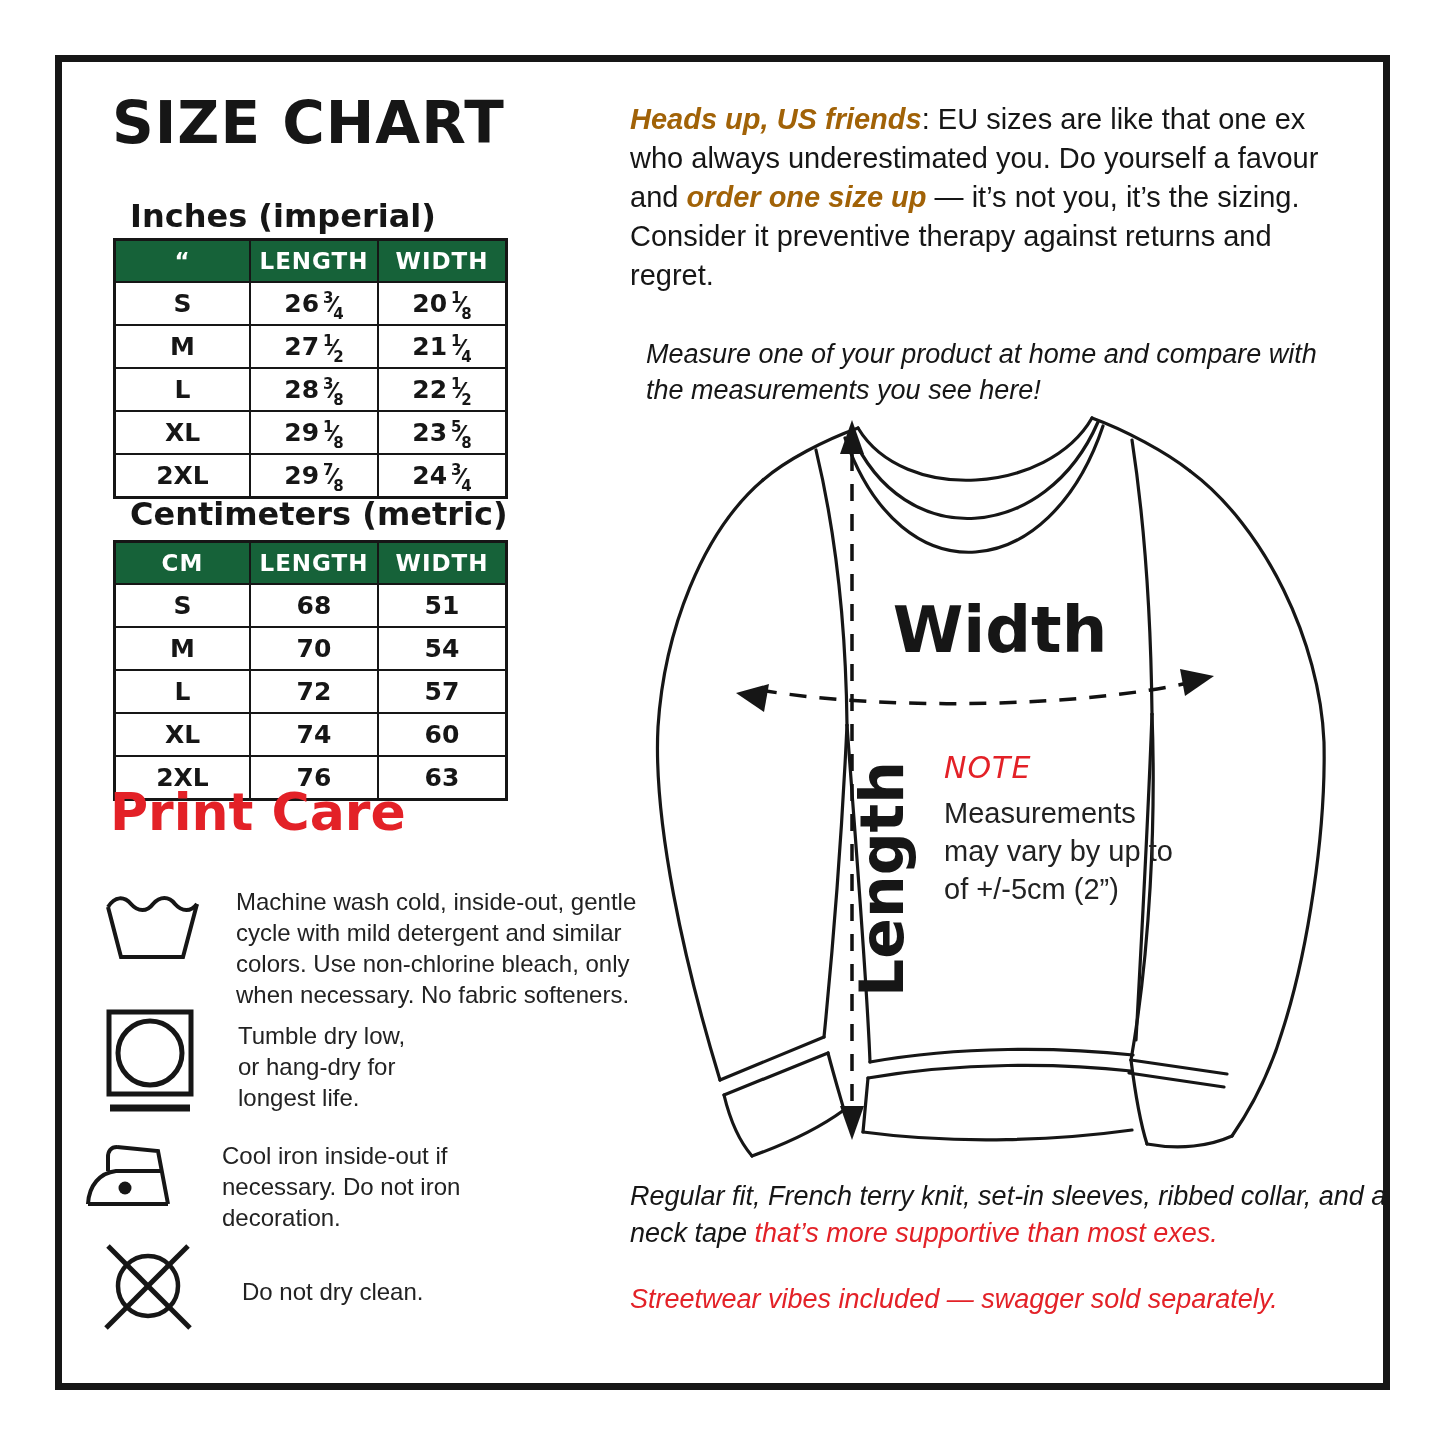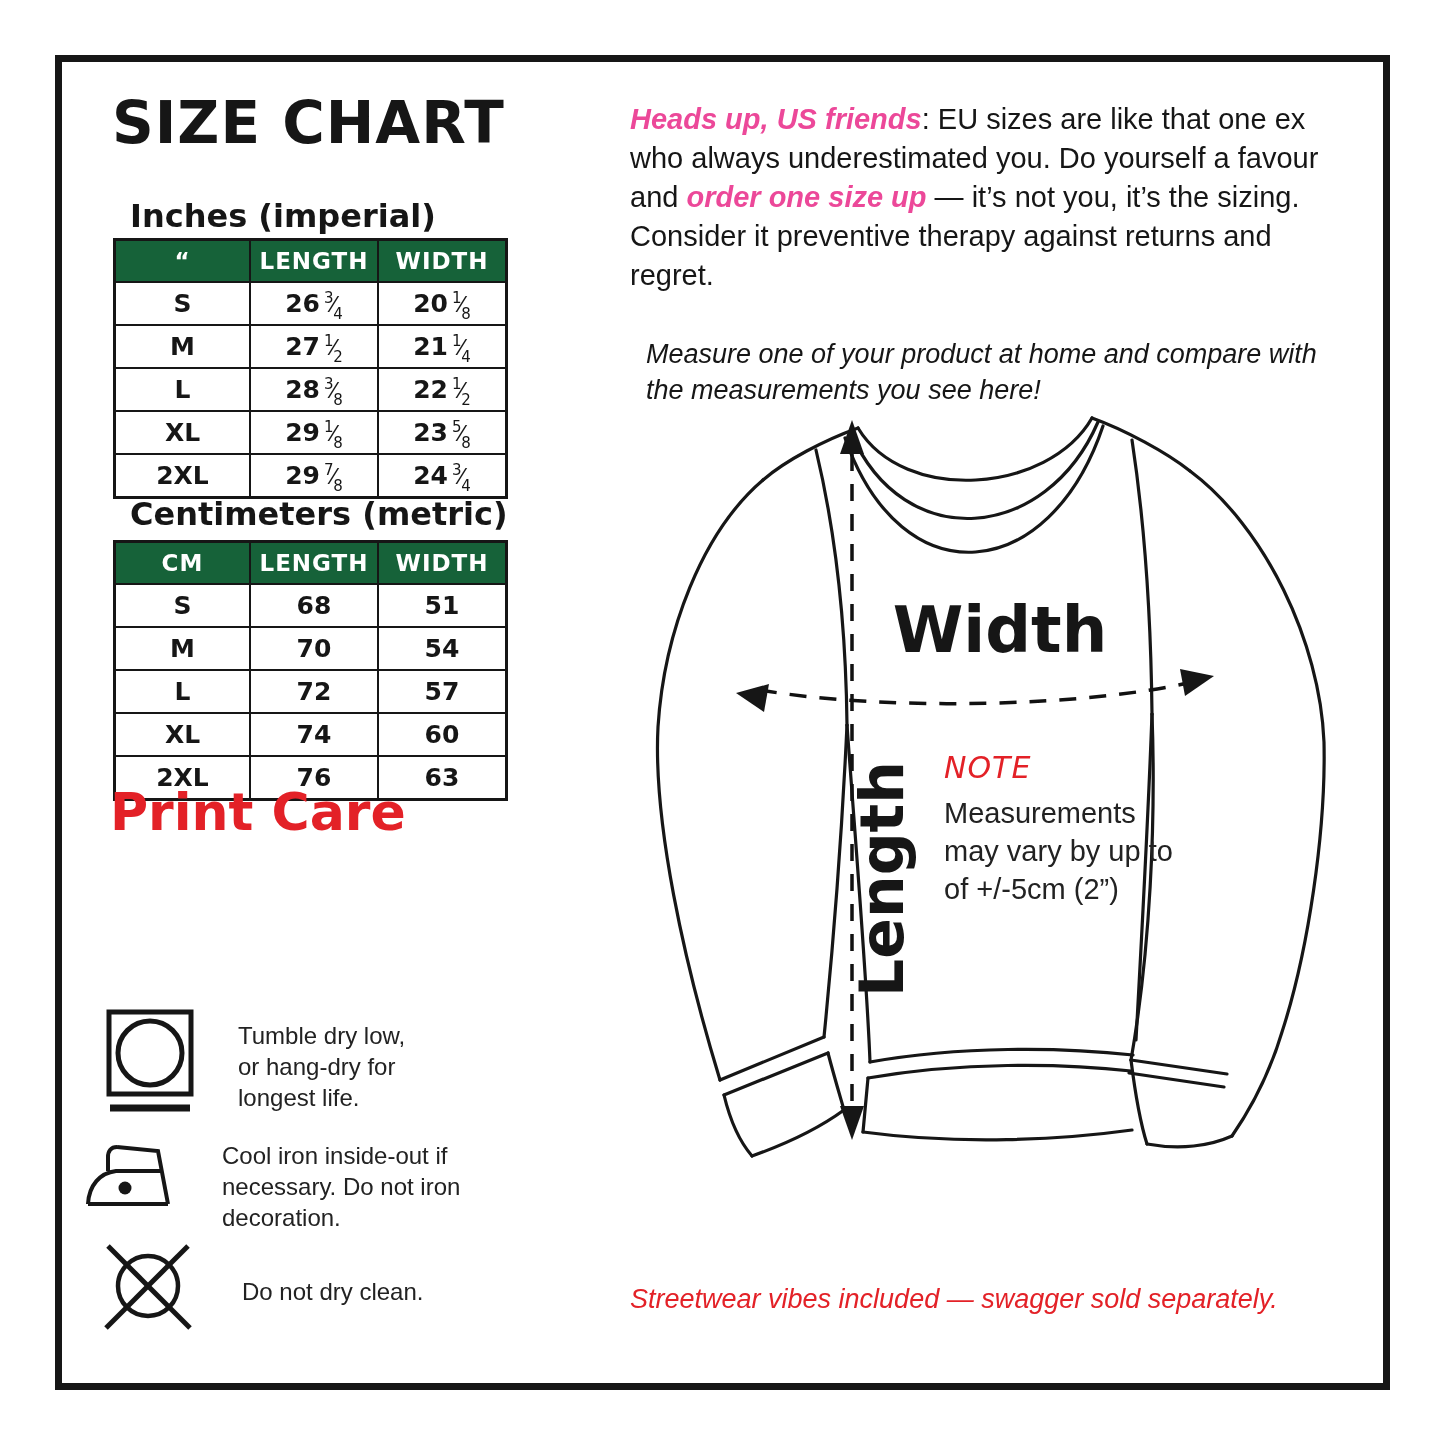--- a/index.html
+++ b/index.html
@@ -16,38 +16,38 @@
   #cm-heading{top:498px;}
 
   table.sizes{position:absolute;left:113px;border-collapse:collapse;table-layout:fixed;width:385px;
               font-family:"DejaVu Sans",sans-serif;font-weight:700;border:3px solid #161616;}
   .sizes th,.sizes td{border:2.5px solid #161616;padding:0;text-align:center;}
   .sizes thead th{background:#166239;color:#ffffff;font-size:23px;height:40px;letter-spacing:1px;}
   .sizes td{font-size:25px;height:41px;}
   .sizes .c1{width:133px}.sizes .c2{width:126px}.sizes .c3{width:126px}
   #inches-table{top:238px;}
   #cm-table{top:540px;}
-  .frac{display:inline-block;margin-left:4px;font-weight:400;}
+  .frac{display:inline-block;margin-left:4px;font-weight:700;}
   .frac .fn{font-size:15px;position:relative;top:-9px;}
   .frac .fs{font-size:22px;margin:0 -2px;}
   .frac .fd{font-size:15px;position:relative;top:7px;}
 
   .h-care{position:absolute;left:110px;top:786px;font-family:"DejaVu Sans",sans-serif;
           font-weight:700;font-size:52px;color:#e32127;line-height:1;}
   .care-row{position:absolute;display:flex;align-items:flex-start;}
   .care-icon{flex:0 0 auto;}
   .care-text{font-size:24px;line-height:31px;white-space:pre-line;color:#222;}
   #care-1{left:102px;top:884px;} #care-1 .care-text{margin-left:34px;margin-top:2px;}
   #care-2{left:104px;top:1008px;} #care-2 .care-text{margin-left:42px;margin-top:12px;}
   #care-3{left:84px;top:1140px;} #care-3 .care-text{margin-left:38px;margin-top:0;}
   #care-4{left:98px;top:1234px;} #care-4 .care-text{margin-left:44px;margin-top:42px;}
 
   
   .intro{position:absolute;left:630px;top:100px;width:695px;font-size:29px;line-height:39px;margin:0;}
-  .red-bi{color:#ec4899;font-weight:700;font-style:italic;}
+  .red-bi{color:#a16207;font-weight:700;font-style:italic;}
   .measure-tip{position:absolute;left:630px;top:320px;width:690px;font-size:27px;line-height:36px;
                font-style:italic;margin:16px;}
 
   .diagram{position:absolute;left:620px;top:392px;width:766px;height:778px;}
   .diagram svg{position:absolute;left:0;top:0;}
   .lbl-width{position:absolute;left:228px;top:206px;width:304px;text-align:center;
              font-family:"DejaVu Sans",sans-serif;font-weight:800;font-size:64px;line-height:1;}
   .lbl-length{position:absolute;left:112px;top:452px;width:300px;height:70px;text-align:center;
               transform:rotate(-90deg);font-family:"DejaVu Sans",sans-serif;font-weight:800;
               font-size:60px;line-height:70px;}
@@ -143,20 +143,30 @@
       <tr>
         <td>2XL</td>
         <td>76</td>
         <td>63</td>
       </tr>
     </tbody>
   </table>
 
   <div class="h-care">Print Care</div>
 
+  <div class="care-row" id="care-1">
+    <svg class="care-icon" width="100" height="80" viewBox="0 0 100 80" fill="none" stroke="#161616" stroke-width="4">
+      <path d="M 6,23 C 13,12 22,12 29,20 C 36,28 45,28 51,20 C 58,12 67,12 73,20 C 80,28 89,28 95,20"></path>
+      <path d="M 6,23 L 19,73 L 81,73 L 95,20"></path>
+    </svg>
+    <div class="care-text">Machine wash cold, inside-out, gentle
+cycle with mild detergent and similar
+colors. Use non-chlorine bleach, only
+when necessary. No fabric softeners.</div>
+  </div>
 
   <div class="care-row" id="care-2">
     <svg class="care-icon" width="92" height="106" viewBox="0 0 92 106" fill="none" stroke="#161616">
       <rect x="5" y="4" width="82" height="82" stroke-width="5"></rect>
       <circle cx="46" cy="45" r="32" stroke-width="5"></circle>
       <line x1="6" y1="100" x2="86" y2="100" stroke-width="7"></line>
     </svg>
     <div class="care-text">Tumble dry low,
 or hang-dry for
 longest life.</div>
@@ -240,15 +250,16 @@
     <div class="lbl-width">Width</div>
     <div class="lbl-length">Length</div>
     <div class="note">
       <div class="note-title">NOTE</div>
       <div class="note-text">Measurements
 may vary by up to
 of +/-5cm (2”)</div>
     </div>
   </div>
 
+  <p class="fit"><span>Regular fit, French terry knit, set-in sleeves, ribbed collar, and a neck tape </span><span class="red-i">that’s more supportive than most exes.</span></p>
 
   <p class="tagline">Streetwear vibes included — swagger sold separately.</p>
 </div>
 
 </body></html>

